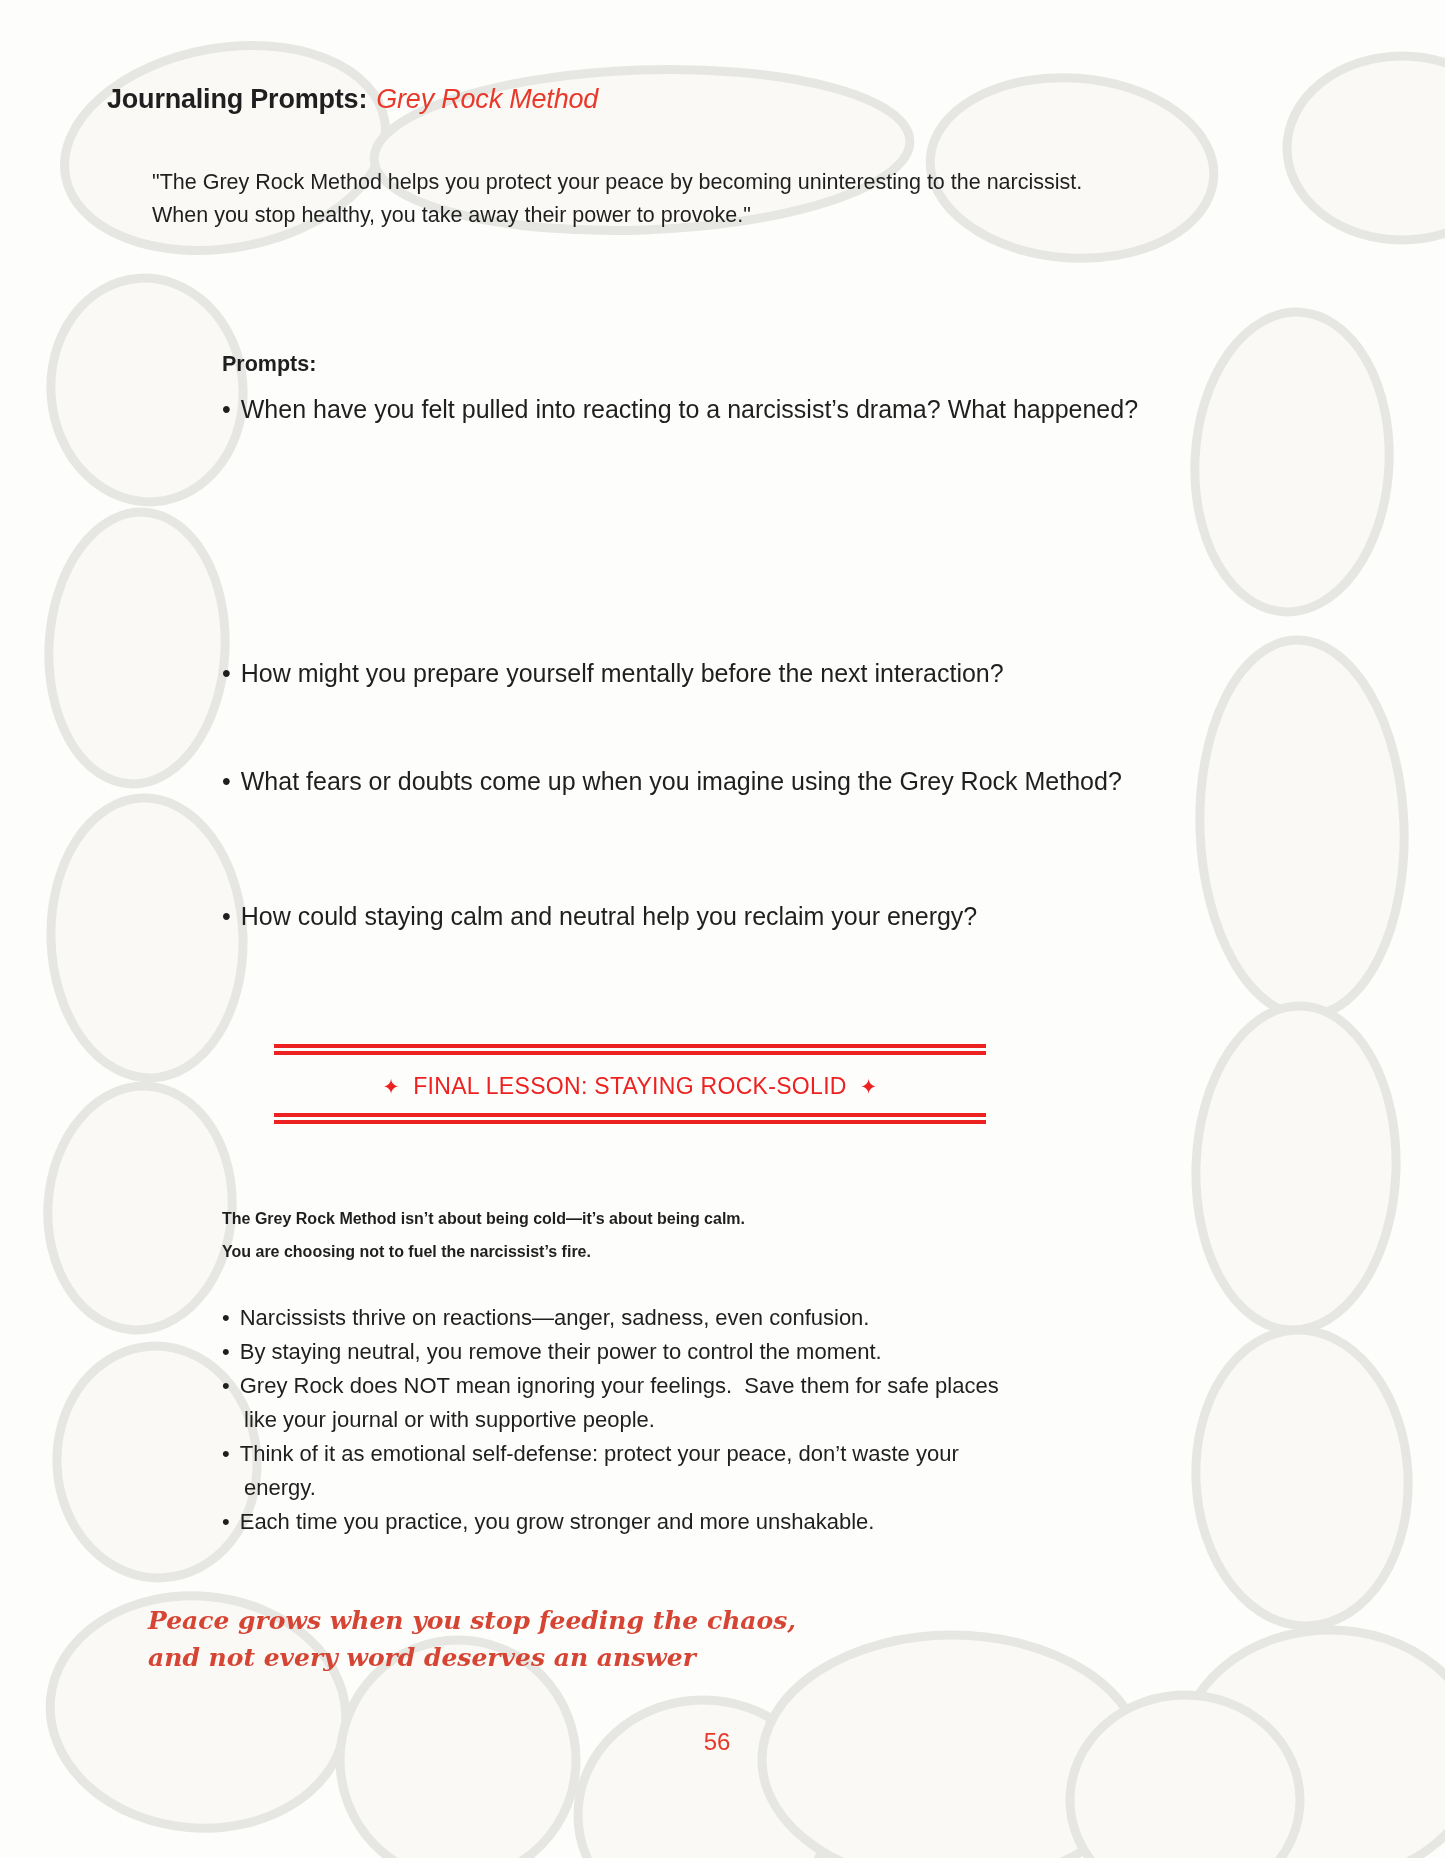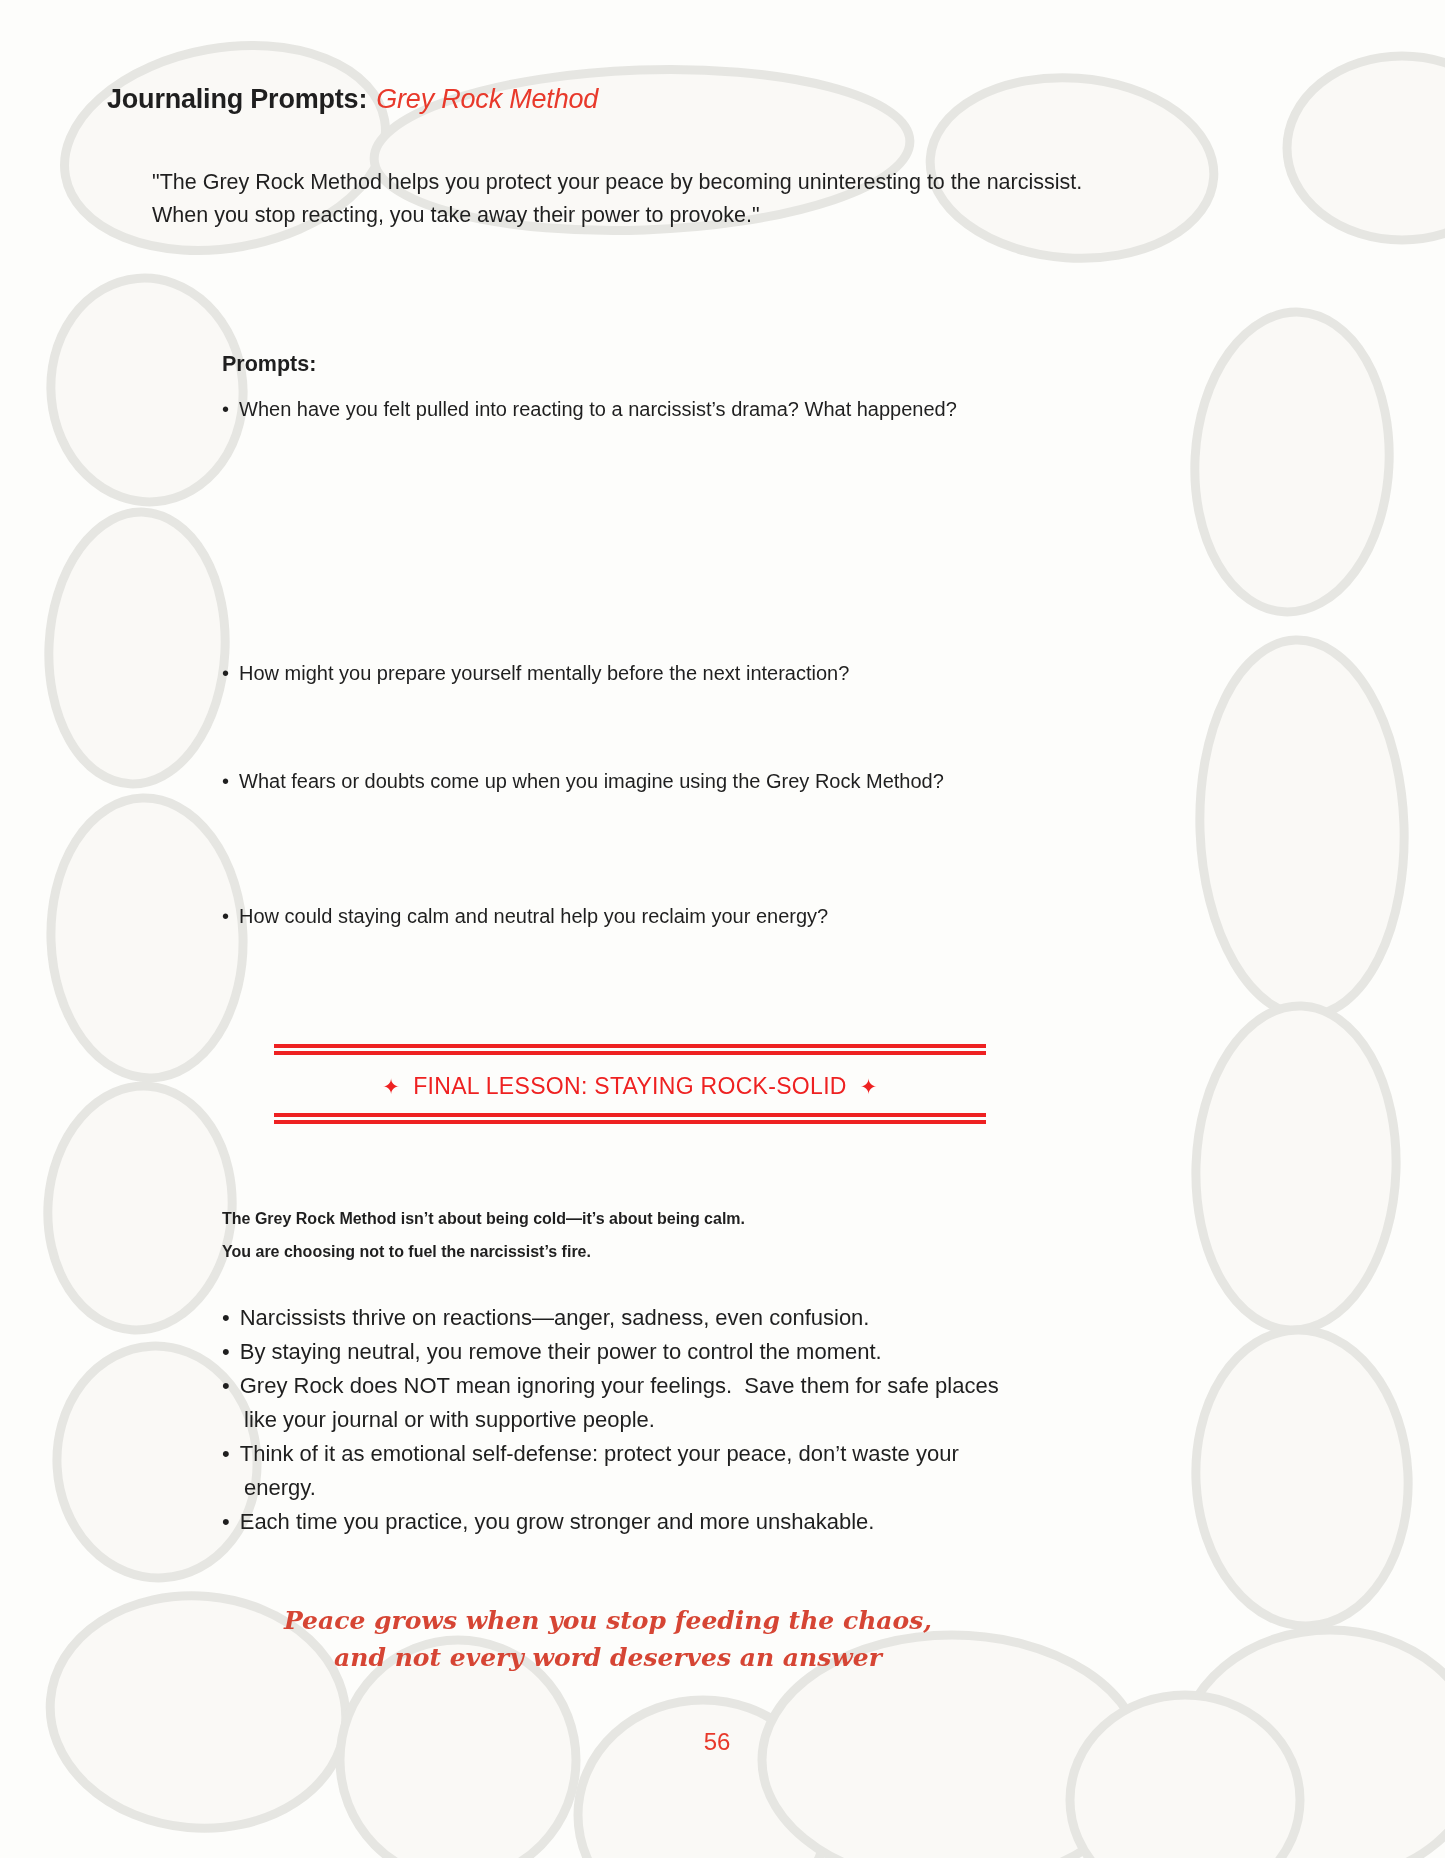--- a/index.html
+++ b/index.html
@@ -23,21 +23,21 @@
   .rocks{position:absolute;left:0;top:0;width:1445px;height:1858px;}
   .abs{position:absolute;}
 
   .title{left:107px;top:84px;font-size:27px;font-weight:bold;letter-spacing:-0.2px;}
   .title .t-red{color:var(--accent-red);font-weight:normal;margin-left:9px;font-style:italic;}
 
   .intro{left:152px;top:166px;width:1000px;font-size:21.5px;line-height:33px;}
 
   .prompts-heading{left:222px;top:352px;font-size:21.5px;font-weight:bold;}
 
-  .prompt-item{left:222px;width:920px;font-size:20px;line-height:27px;}
+  .prompt-item{left:222px;width:920px;font-size:25px;line-height:27px;}
   .prompt-item .bullet{margin-right:10px;}
 
   .rule{
     left:274px;width:712px;height:3px;
     border-top:4px solid var(--rule-red);
     border-bottom:4px solid var(--rule-red);
   }
   .rule-top{top:1044px;}
   .rule-bottom{top:1113px;}
 
@@ -50,21 +50,21 @@
 
   .summary-lead{left:222px;top:1202px;width:860px;font-size:16px;font-weight:bold;line-height:33px;}
 
   .summary-bullets{left:222px;top:1301px;width:812px;font-size:22px;line-height:34px;}
   .s-item{padding-left:22px;text-indent:-22px;}
   .s-item .bullet{margin-right:10px;}
   .s-text{white-space:pre-wrap;}
 
   .closing{
     left:148px;top:1602px;width:920px;
-    text-align:center;
+    text-align:left;
     font-family:"DejaVu Serif", serif;
     font-style:italic;font-weight:bold;
     font-size:25px;line-height:37px;
     color:var(--quote-red);
   }
 
   .pagenum{left:0;top:1728px;width:1434px;text-align:center;font-size:24px;color:var(--accent-red);}
 </style>
 </head>
 <body>
@@ -94,21 +94,21 @@
       <ellipse cx="1185" cy="1800" rx="115" ry="105"></ellipse>
     </g>
   </svg>
 
   <div class="abs title">
     <span class="t-black">Journaling Prompts:</span><span class="t-red">Grey Rock Method</span>
   </div>
 
   <div class="abs intro">
     <div>"The Grey Rock Method helps you protect your peace by becoming uninteresting to the narcissist.</div>
-    <div>When you stop reacting, you take away their power to provoke."</div>
+    <div>When you stop healthy, you take away their power to provoke."</div>
   </div>
 
   <div class="abs prompts-heading">Prompts:</div>
 
   <div class="abs prompt-item" style="top:396px">
     <span class="bullet">•</span><span>When have you felt pulled into reacting to a narcissist’s drama? What happened?</span>
   </div>
   <div class="abs prompt-item" style="top:660px">
     <span class="bullet">•</span><span>How might you prepare yourself mentally before the next interaction?</span>
   </div>

